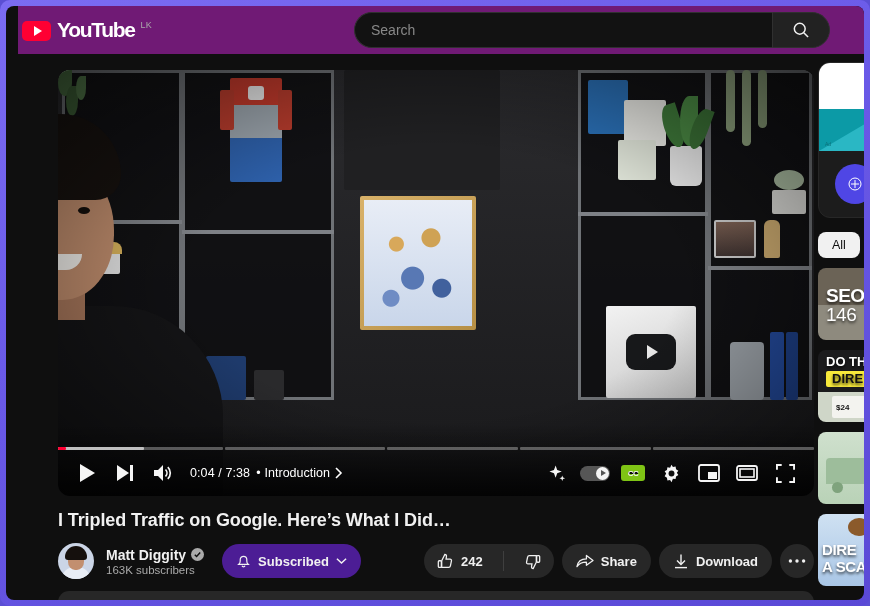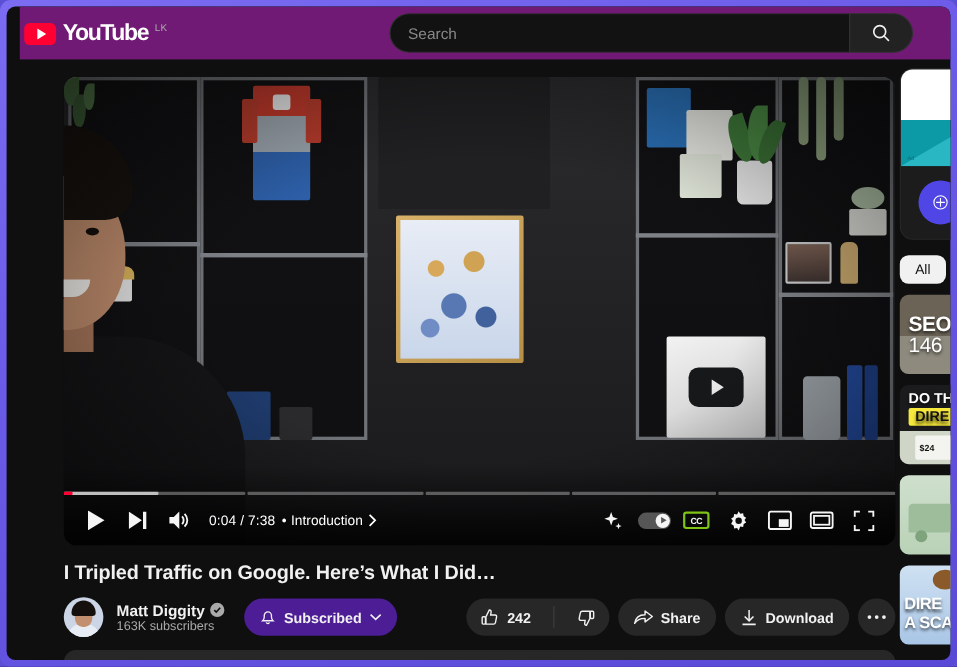--- a/index.html
+++ b/index.html
@@ -181,21 +181,21 @@
   #autoplay-toggle .knob {
     position: absolute; right: 1px; top: 1px; width: 13px; height: 13px;
     background: #fff; border-radius: 50%;
     display: flex; align-items: center; justify-content: center;
   }
   #autoplay-toggle .knob i {
     width: 0; height: 0; border-left: 5px solid #5a5a5a;
     border-top: 3px solid transparent; border-bottom: 3px solid transparent; margin-left: 1px;
   }
   .cc-box {
-    border: 2px solid #84cc16; border-radius: 3px; width: 24px; height: 16px;
+    border: 7px solid #84cc16; border-radius: 3px; width: 24px; height: 16px;
     display: flex; align-items: center; justify-content: center;
     font-size: 8px; font-weight: bold; letter-spacing: -.5px; color: #fff;
   }
 
   
   #video-title {
     color: #f1f1f1; font-size: 18px; font-weight: bold; letter-spacing: -.1px;
     margin: 14px 0 0 0; width: 756px;
   }
   #owner-row { display: flex; align-items: center; margin-top: 12px; width: 756px; }

